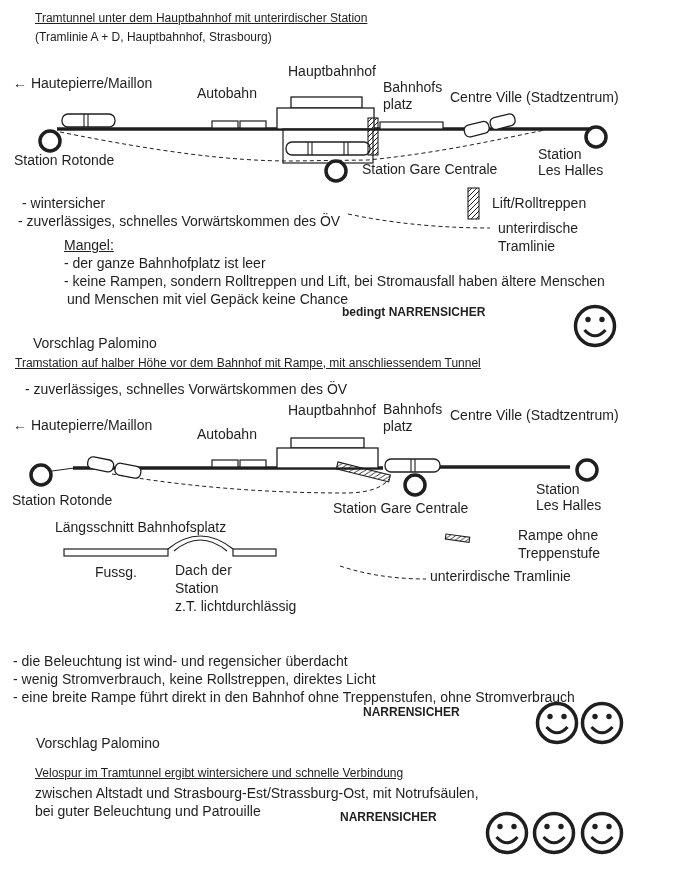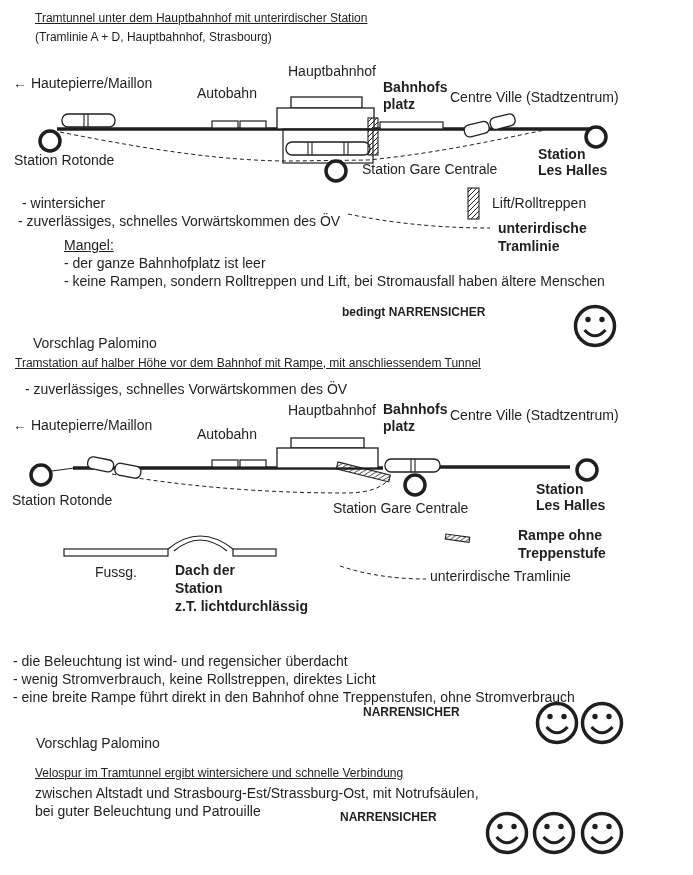--- a/index.html
+++ b/index.html
@@ -2,21 +2,21 @@
 <html><head>
 <meta charset="utf-8">
 <style>
   html,body{margin:0;padding:0;background:#ffffff;}
   .page{position:relative;width:693px;height:875px;background:#ffffff;overflow:hidden;
         font-family:"Liberation Sans","DejaVu Sans",sans-serif;color:#1f1f1f;}
   .t{position:absolute;font-size:14px;line-height:16px;white-space:nowrap;}
   .t15{font-size:12px;line-height:17px;}
   .bold{font-weight:bold;}
   .u{text-decoration:underline;}
-  .ml{white-space:pre-line;font-weight:bold;}
+  .ml{white-space:pre-line;}
   .lh17{line-height:17px;}
   .lh18{line-height:18px;}
   svg.linework{position:absolute;left:0;top:0;}
   svg .ln{stroke:#1f1f1f;fill:none;}
   svg .fw{stroke:#1f1f1f;fill:#ffffff;}
   svg .dash{stroke:#1f1f1f;fill:none;stroke-width:1;stroke-dasharray:4 3;}
   svg .hatchfill{fill:url(#hatch);stroke:#1f1f1f;stroke-width:1.1;}
 </style>
 </head>
 <body>
@@ -176,40 +176,42 @@
 Les Halles</div>
 
   <div class="t" style="left:22px;top:195px;">- wintersicher</div>
   <div class="t" style="left:18px;top:213px;">- zuverlässiges, schnelles Vorwärtskommen des ÖV</div>
   <div class="t" style="left:492px;top:195px;">Lift/Rolltreppen</div>
   <div class="t ml lh18" style="left:498px;top:219px;">unterirdische
 Tramlinie</div>
   <div class="t u" style="left:64px;top:237px;">Mangel:</div>
   <div class="t" style="left:64px;top:255px;">- der ganze Bahnhofplatz ist leer</div>
   <div class="t" style="left:64px;top:273px;">- keine Rampen, sondern Rolltreppen und Lift, bei Stromausfall haben ältere Menschen</div>
+  <div class="t" style="left:67px;top:291px;">und Menschen mit viel Gepäck keine Chance</div>
   <div class="t t15 bold" style="left:342px;top:304px;">bedingt NARRENSICHER</div>
 
   <div class="t" style="left:33px;top:335px;">Vorschlag Palomino</div>
   <div class="t t15 u" style="left:15px;top:355px;">Tramstation auf halber Höhe vor dem Bahnhof mit Rampe, mit anschliessendem Tunnel</div>
   <div class="t" style="left:25px;top:381px;">- zuverlässiges, schnelles Vorwärtskommen des ÖV</div>
 
   <div class="t" style="left:13px;top:417px;">
     <span>←</span>
     <span>Hautepierre/Maillon</span>
   </div>
   <div class="t" style="left:197px;top:426px;">Autobahn</div>
   <div class="t" style="left:288px;top:402px;">Hauptbahnhof</div>
   <div class="t ml lh17" style="left:383px;top:401px;">Bahnhofs
 platz</div>
   <div class="t" style="left:450px;top:407px;">Centre Ville (Stadtzentrum)</div>
   <div class="t" style="left:12px;top:492px;">Station Rotonde</div>
   <div class="t" style="left:333px;top:500px;">Station Gare Centrale</div>
   <div class="t ml" style="left:536px;top:481px;">Station
 Les Halles</div>
 
+  <div class="t" style="left:55px;top:519px;">Längsschnitt Bahnhofsplatz</div>
   <div class="t" style="left:95px;top:564px;">Fussg.</div>
   <div class="t ml lh18" style="left:175px;top:561px;">Dach der
 Station
 z.T. lichtdurchlässig</div>
 
   <div class="t ml lh18" style="left:482px;top:526px;margin-left:36px;">Rampe ohne
 Treppenstufe</div>
   <div class="t" style="left:430px;top:568px;">unterirdische Tramlinie</div>
 
   <div class="t" style="left:13px;top:653px;">- die Beleuchtung ist wind- und regensicher überdacht</div>

